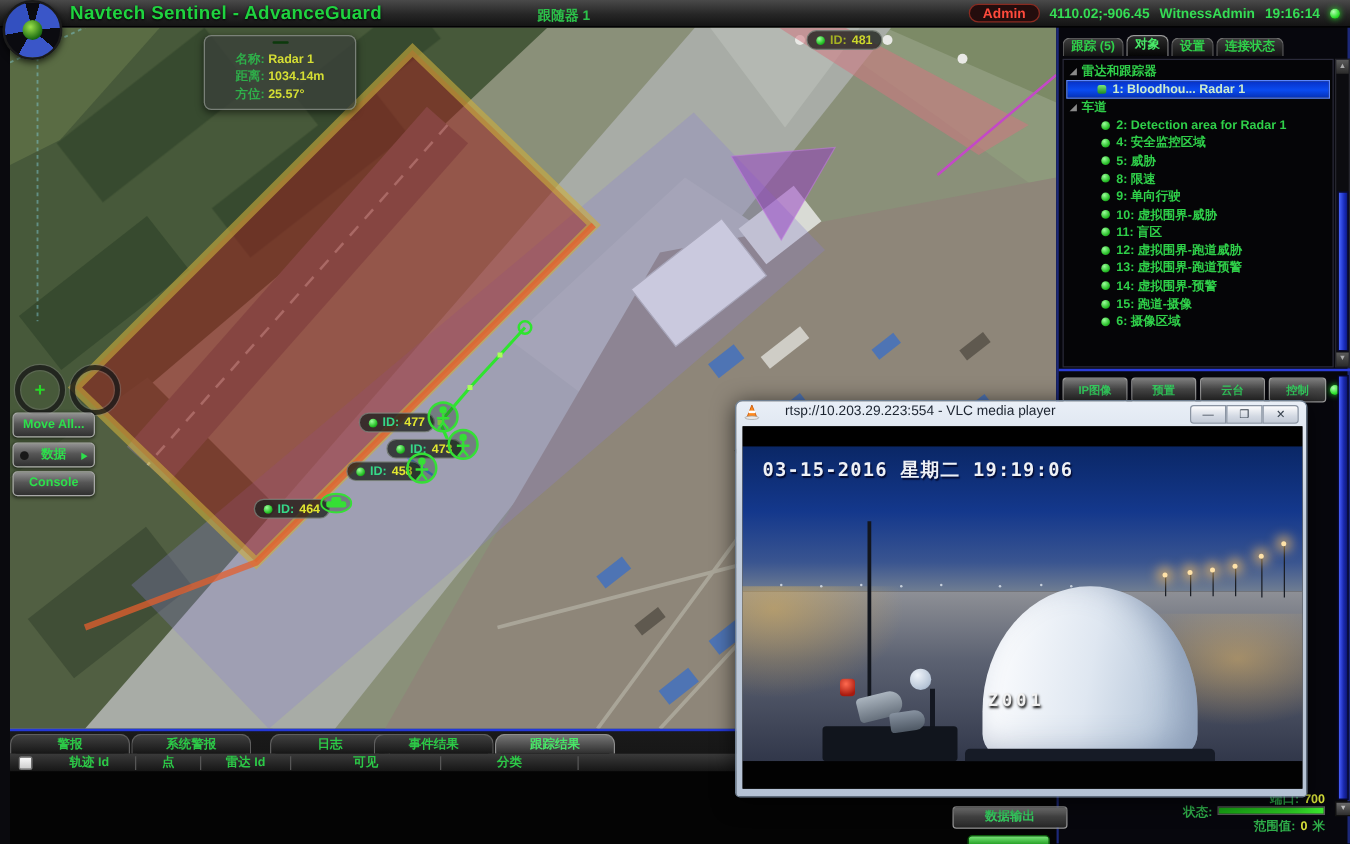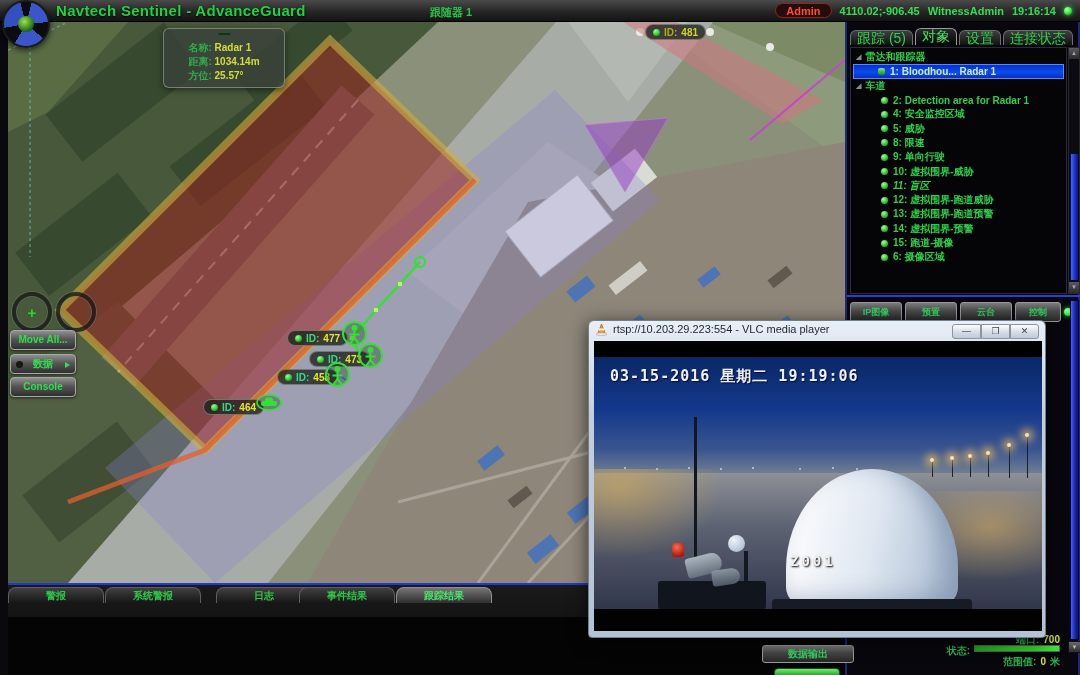--- a/index.html
+++ b/index.html
@@ -60,21 +60,21 @@
   .pdot { width:7px; height:7px; border-radius:50%;
           background:radial-gradient(circle at 35% 30%,#9cff9c,#28c228 60%,#0c6a10); }
   .ppre { color:#35d888; } .pid { color:#e2e731; }
   .pill.amber .ppre { color:#a4b022; } .pill.amber .pid { color:#ccd72c; }
   .ticon { position:absolute; z-index:6; }
 
   
   .rp { position:absolute; left:845px; top:22px; width:235px; height:653px; z-index:2;
         background:#07070d; border-left:2px solid #1c2878; border-right:2px solid #1c2878; }
   .rp-tabs { position:absolute; left:3px; top:6px; height:17px; display:flex; gap:2px; }
-  .rtab { height:15px; margin-top:2px; padding:0 6px; font-size:14px; font-weight:normal; color:#2fd04a;
+  .rtab { height:15px; margin-top:2px; padding:0 6px; font-size:10px; font-weight:bold; color:#2fd04a;
           background:linear-gradient(#3e3e3e,#121212); border:1px solid #6e6e6e; border-bottom:none;
           border-radius:6px 6px 0 0; line-height:14px; }
   .rtab.active { height:17px; margin-top:0; background:linear-gradient(#2a2a2a,#050505);
           border-color:#9a9a9a; color:#48e868; }
   .tree { position:absolute; left:3px; top:25px; width:217px; height:247px; overflow:hidden;
           background:#050507; border:1px solid #2a2a3a; padding-top:2px; }
   .trow { height:14.3px; display:flex; align-items:center; font-size:10px; font-weight:bold;
           color:#2fcf49; white-space:nowrap; }
   .texp { color:#8a8a8a; font-size:7px; margin-right:4px; }
   .tdot { width:7px; height:7px; border-radius:50%; margin-right:5px; flex:none;
@@ -123,21 +123,21 @@
           background:linear-gradient(#7c7c7c,#444 45%,#262626); border:1px solid #9a9a9a; border-radius:3px;
           color:#35d060; font-size:10px; font-weight:bold; text-align:center; line-height:16px; }
   .greenpill { position:absolute; left:766px; top:83px; width:66px; height:9px; z-index:3;
           background:linear-gradient(#7ae87a,#1e9a1e); border:1px solid #0c5a0c; border-radius:4px 4px 0 0; }
 
   
   .vlc { position:absolute; left:588px; top:320px; width:458px; height:318px; z-index:50;
          background:linear-gradient(#e9eff7,#c3cedd 30%,#b5c2d4); border:1px solid #6f7f91;
          border-radius:6px 6px 4px 4px; box-shadow:0 3px 18px rgba(0,0,0,.65); }
   .vlc-title { position:absolute; left:0; top:0; width:100%; height:16px; display:flex; align-items:center;
-         padding:0 6px; gap:5px; font-size:11px; color:#1c2430; }
+         padding:0 6px; gap:20px; font-size:11px; color:#1c2430; }
   .vlc-btns { position:absolute; right:6px; top:3px; display:flex; }
   .wbtn { width:29px; height:15px; background:linear-gradient(#fdfdfd,#d4dae4 60%,#c2cad6);
          border:1px solid #8a94a2; font-size:9px; color:#3a4450; text-align:center; line-height:13px; }
   .wbtn:first-child { border-radius:3px 0 0 3px; } .wbtn:last-child { border-radius:0 3px 3px 0; }
   .vlc-video { position:absolute; left:5px; top:20px; width:448px; height:290px; background:#000; overflow:hidden; }
   .v-sky { position:absolute; left:0; top:16px; width:448px; height:116px;
          background:linear-gradient(180deg,#0a2766 0%,#14388c 45%,#3a5590 80%,#6f7d92 100%); }
   .v-stamp { position:absolute; left:16px; top:26px; z-index:4; color:#eef1f6; font-weight:bold;
          font-size:15px; font-family:"DejaVu Sans Mono",monospace; letter-spacing:1px;
          text-shadow:1px 1px 1px rgba(0,0,30,.8); }
@@ -371,21 +371,21 @@
           <span>8: 限速</span>
         </div>
       <div class="trow" style="padding-left:30px;">
           <span class="tdot"></span>
           <span>9: 单向行驶</span>
         </div>
       <div class="trow" style="padding-left:30px;">
           <span class="tdot"></span>
           <span>10: 虚拟围界-威胁</span>
         </div>
-      <div class="trow" style="padding-left:30px;font-style:italic;">
+      <div class="trow" style="padding-left:30px;">
           <span class="tdot"></span>
           <span>11: 盲区</span>
         </div>
       <div class="trow" style="padding-left:30px;">
           <span class="tdot"></span>
           <span>12: 虚拟围界-跑道威胁</span>
         </div>
       <div class="trow" style="padding-left:30px;">
           <span class="tdot"></span>
           <span>13: 虚拟围界-跑道预警</span>
@@ -434,20 +434,28 @@
       </div>
     </div>
   </div>
 
   <div class="bp">
     <div class="btab" style="left:0;">警报</div>
     <div class="btab" style="left:97px;">系统警报</div>
     <div class="btab" style="left:208px;">日志</div>
     <div class="btab" style="left:291px;">事件结果</div>
     <div class="btab active" style="left:388px;">跟踪结果</div>
+    <div class="bhead">
+      <span class="bcheck"></span>
+      <span class="bh-cell" style="width:74px;">轨迹 Id</span>
+      <span class="bh-cell" style="width:52px;">点</span>
+      <span class="bh-cell" style="width:72px;">雷达 Id</span>
+      <span class="bh-cell" style="width:120px;">可见</span>
+      <span class="bh-cell" style="width:110px;">分类</span>
+    </div>
     <div class="bbody"></div>
     <div class="dataout">数据输出</div>
     <div class="greenpill"></div>
   </div>
 
   <div class="topbar">
     <span class="apptitle">Navtech Sentinel - AdvanceGuard</span>
     <span class="centerlabel">跟随器 1</span>
     <div class="tb-right">
       <span class="adminbadge">Admin</span>

